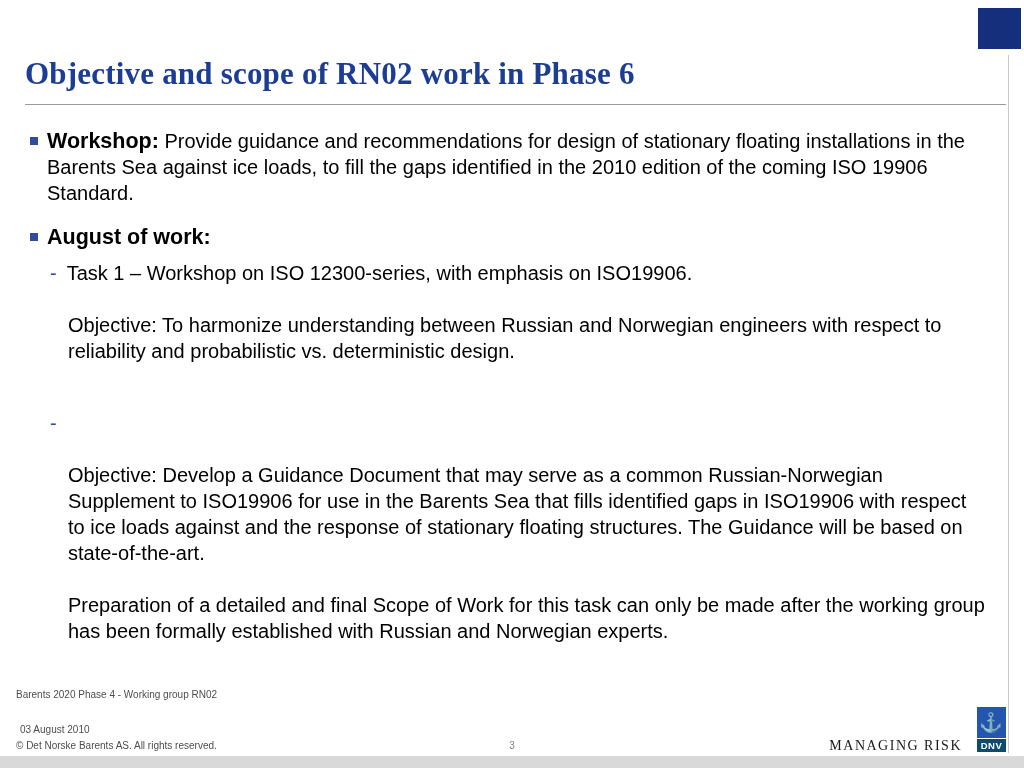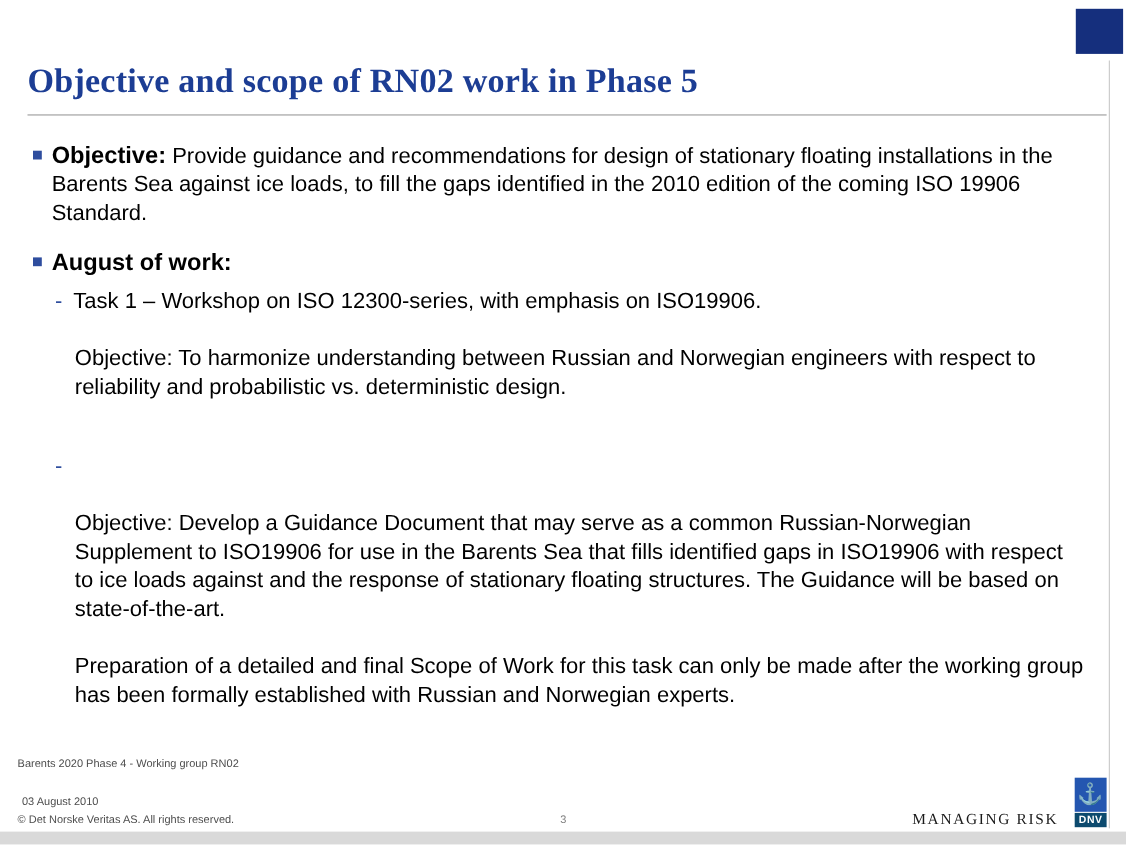--- a/index.html
+++ b/index.html
@@ -77,28 +77,28 @@
   }
 </style>
 </head>
 <body>
 
 <div class="slide">
 
   <div class="corner-square"></div>
   <div class="right-line"></div>
 
-  <h1 class="title">Objective and scope of RN02 work in Phase 5</h1>
+  <h1 class="title">Objective and scope of RN02 work in Phase 6</h1>
   <div class="title-rule"></div>
 
   <div class="body">
 
     <div class="bullet-row objective">
       <span class="sq"></span>
-      <p class="bullet-text"><span class="lead">Objective:</span> <span>Provide guidance and recommendations for design of stationary floating installations in the Barents Sea against ice loads,  to fill the gaps identified in the 2010 edition of the coming ISO 19906 Standard.</span></p>
+      <p class="bullet-text"><span class="lead">Workshop:</span> <span>Provide guidance and recommendations for design of stationary floating installations in the Barents Sea against ice loads,  to fill the gaps identified in the 2010 edition of the coming ISO 19906 Standard.</span></p>
     </div>
 
     <div class="bullet-row scope">
       <span class="sq"></span>
       <p class="bullet-text lead">August of work:</p>
     </div>
 
     <div class="task-row">
       <span class="dash">-</span>
       <p class="task-text">Task 1 – Workshop on ISO 12300-series, with emphasis on ISO19906.</p>
@@ -111,21 +111,21 @@
     </div>
 
     <p class="sub-para">Objective: Develop a Guidance Document that may serve as a common Russian-Norwegian Supplement to ISO19906 for use in the Barents Sea that fills identified gaps in ISO19906 with respect to ice loads against and the response of stationary floating structures. The Guidance will be based on state-of-the-art.</p>
 
     <p class="sub-para">Preparation of a detailed and final Scope of Work for this task can only be made after the working group has been formally established with Russian and Norwegian experts.</p>
 
   </div>
 
   <div class="footer-project">Barents 2020 Phase 4 - Working group RN02</div>
   <div class="footer-date">03 August 2010</div>
-  <div class="footer-copyright">© Det Norske Veritas AS. All rights reserved.</div>
+  <div class="footer-copyright">© Det Norske Barents AS. All rights reserved.</div>
   <div class="page-number">3</div>
   <div class="tagline">MANAGING RISK</div>
 
   <div class="logo">
     <div class="logo-anchor">⚓</div>
     <div class="logo-band">DNV</div>
   </div>
 
   <div class="bottom-strip"></div>
 

